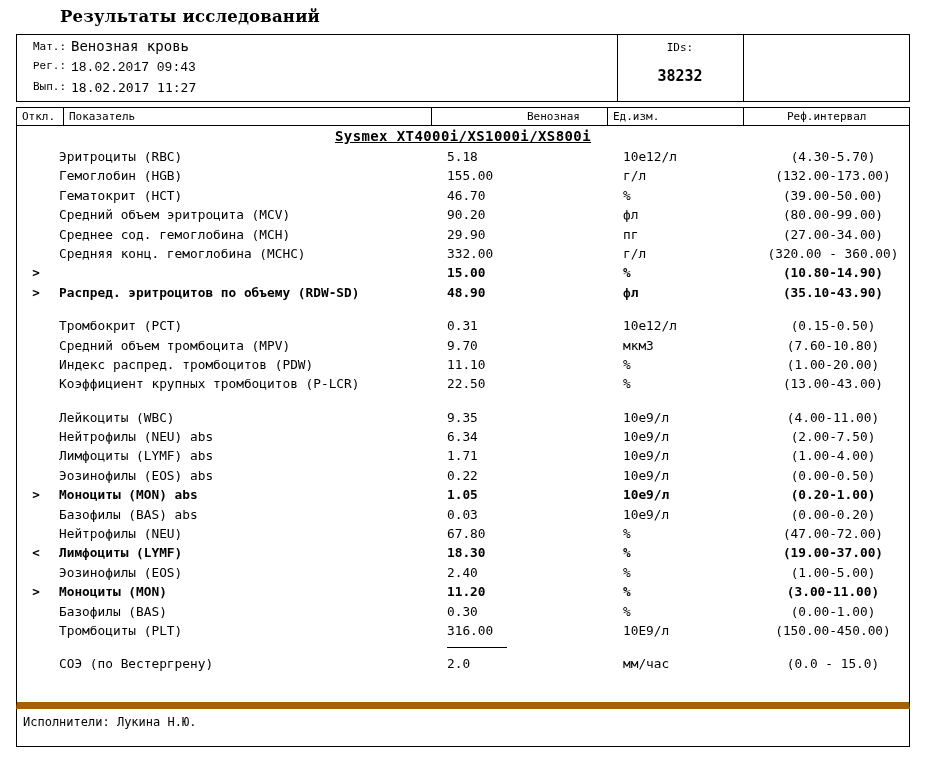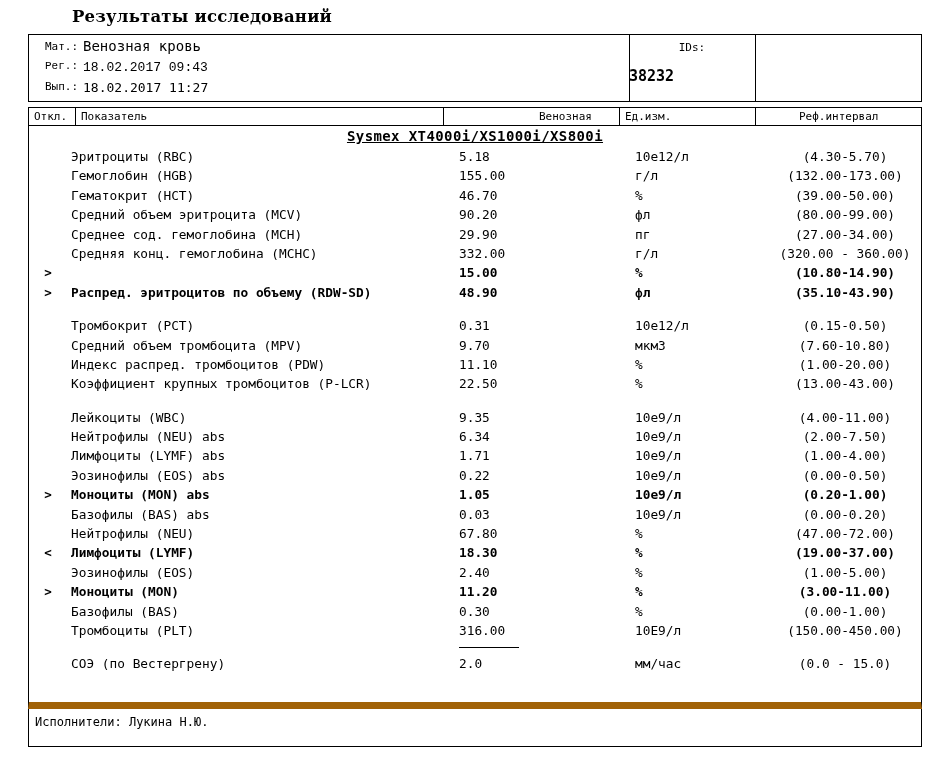--- a/index.html
+++ b/index.html
@@ -10,21 +10,21 @@
   body {
     width: 926px;
     height: 760px;
     font-family: "DejaVu Sans Mono", monospace;
     color: #000000;
     position: relative;
     overflow: hidden;
   }
   .page {
     position: absolute;
-    left: 16px; top: 0;
+    left: 4px; top: 0;
     width: 793px;
     height: 760px;
   }
   .title {
     position: absolute;
     left: 56px;
     top: 7px;
     font-family: "DejaVu Serif", serif;
     font-weight: bold;
     font-size: 16.5px;
@@ -82,20 +82,21 @@
     position: absolute;
     width: 100%;
     top: 6px;
     text-align: center;
     font-size: 11px;
   }
   .ids-val {
     position: absolute;
     width: 100%;
     top: 32px;
+    text-align: center;
     font-size: 15px;
     font-weight: bold;
   }
   .hdr-right {
     position: absolute;
     left: 726px;
     top: 0;
     width: 167px;
     height: 100%;
   }

